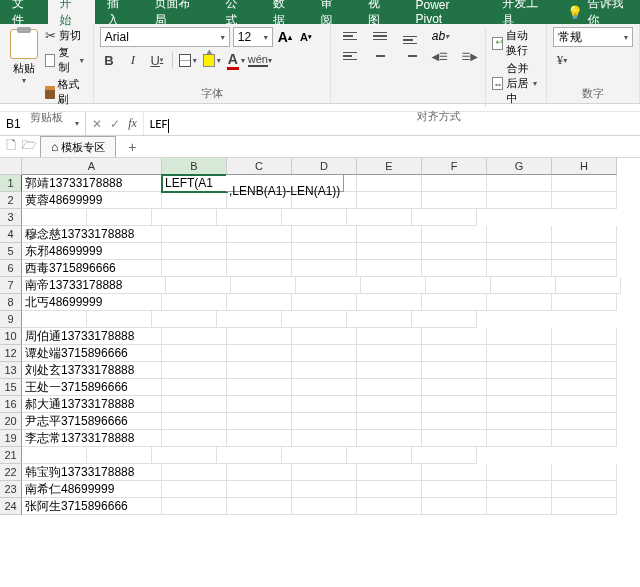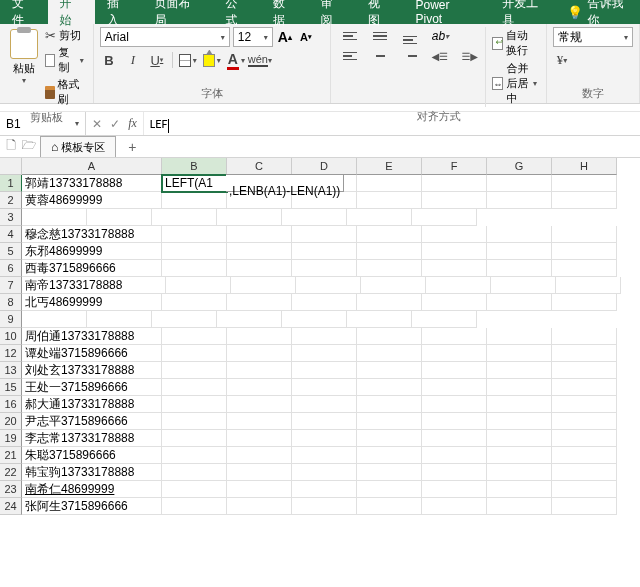--- a/index.html
+++ b/index.html
@@ -476,21 +476,20 @@
         <div class="cell" style="width: 65px;"></div>
         <div class="cell" style="width: 65px;"></div>
         <div class="cell" style="width: 65px;"></div>
         <div class="cell" style="width: 65px;"></div>
         <div class="cell" style="width: 65px;"></div>
         <div class="cell" style="width: 65px;"></div>
         <div class="cell" style="width: 65px;"></div>
       </div>
       <div class="grid-row">
         <div class="rowh">21</div>
-        <div class="cell" style="width: 140px;">朱聪3715896666</div>
         <div class="cell" style="width: 65px;"></div>
         <div class="cell" style="width: 65px;"></div>
         <div class="cell" style="width: 65px;"></div>
         <div class="cell" style="width: 65px;"></div>
         <div class="cell" style="width: 65px;"></div>
         <div class="cell" style="width: 65px;"></div>
         <div class="cell" style="width: 65px;"></div>
       </div>
       <div class="grid-row">
         <div class="rowh">22</div>
@@ -498,21 +497,21 @@
         <div class="cell" style="width: 65px;"></div>
         <div class="cell" style="width: 65px;"></div>
         <div class="cell" style="width: 65px;"></div>
         <div class="cell" style="width: 65px;"></div>
         <div class="cell" style="width: 65px;"></div>
         <div class="cell" style="width: 65px;"></div>
         <div class="cell" style="width: 65px;"></div>
       </div>
       <div class="grid-row">
         <div class="rowh">23</div>
-        <div class="cell" style="width: 140px; text-decoration: underline;">南希仁48699999</div>
+        <div class="cell" style="width: 140px;">南希仁48699999</div>
         <div class="cell" style="width: 65px;"></div>
         <div class="cell" style="width: 65px;"></div>
         <div class="cell" style="width: 65px;"></div>
         <div class="cell" style="width: 65px;"></div>
         <div class="cell" style="width: 65px;"></div>
         <div class="cell" style="width: 65px;"></div>
         <div class="cell" style="width: 65px;"></div>
       </div>
       <div class="grid-row">
         <div class="rowh">24</div>

